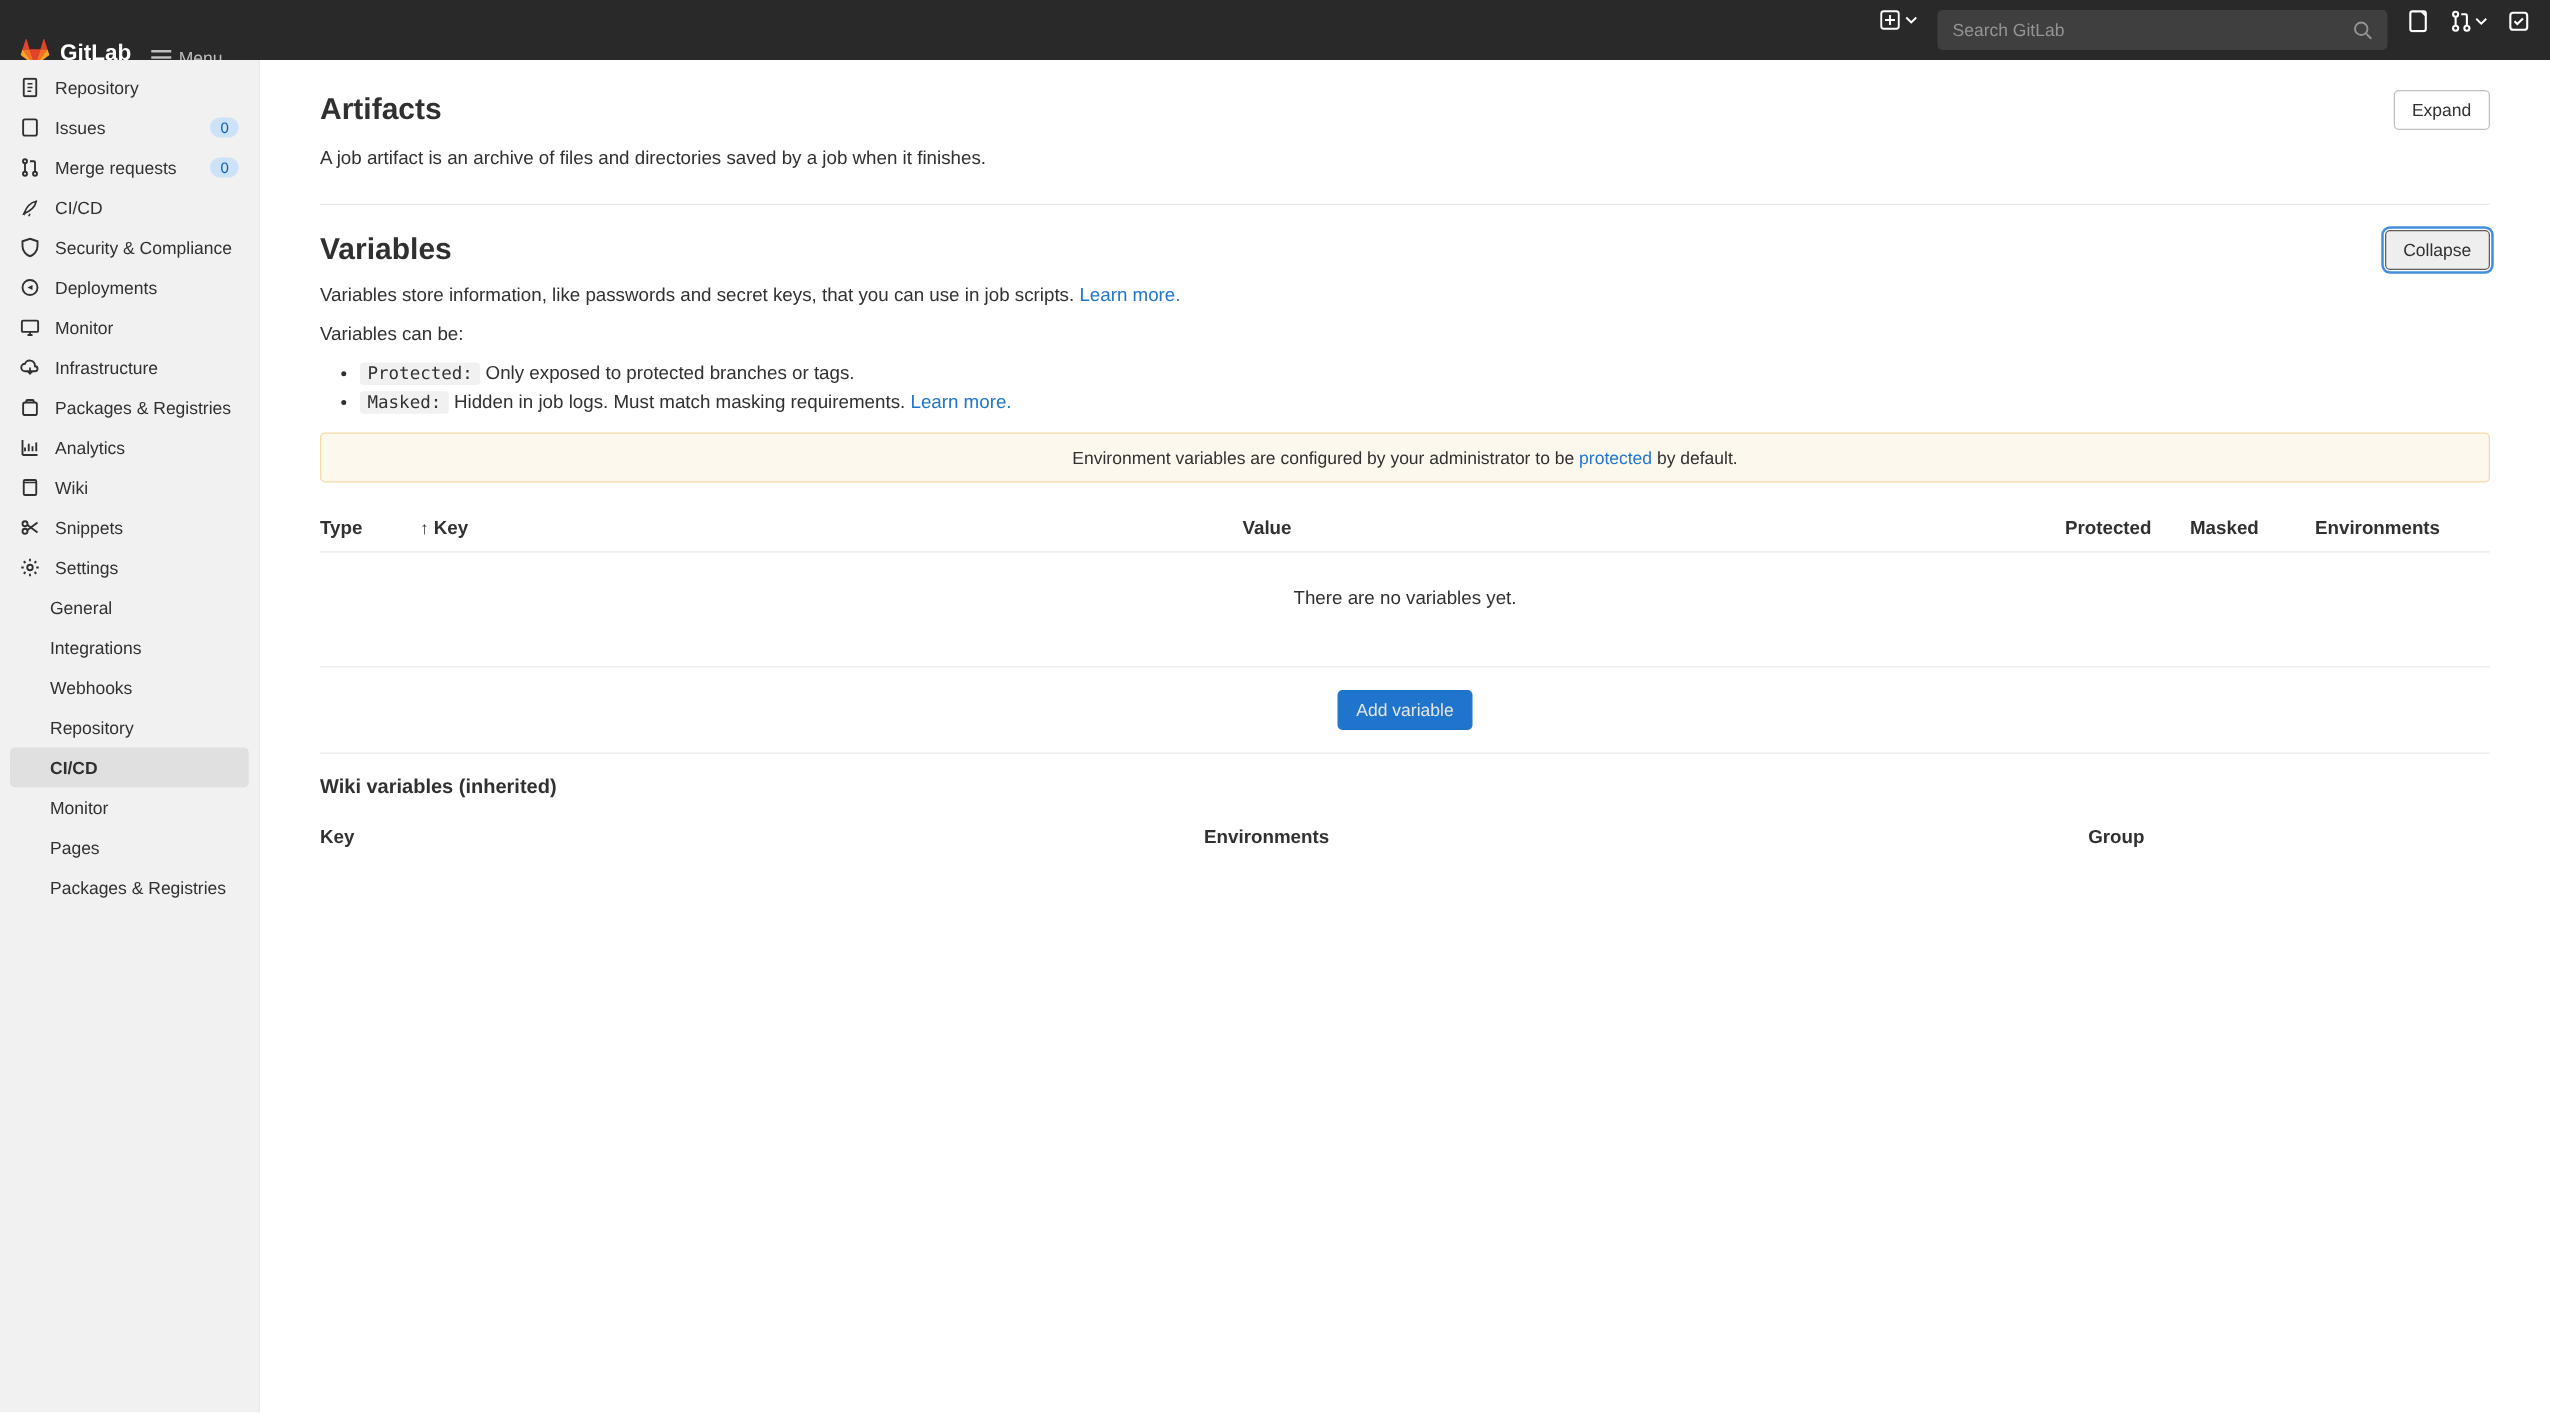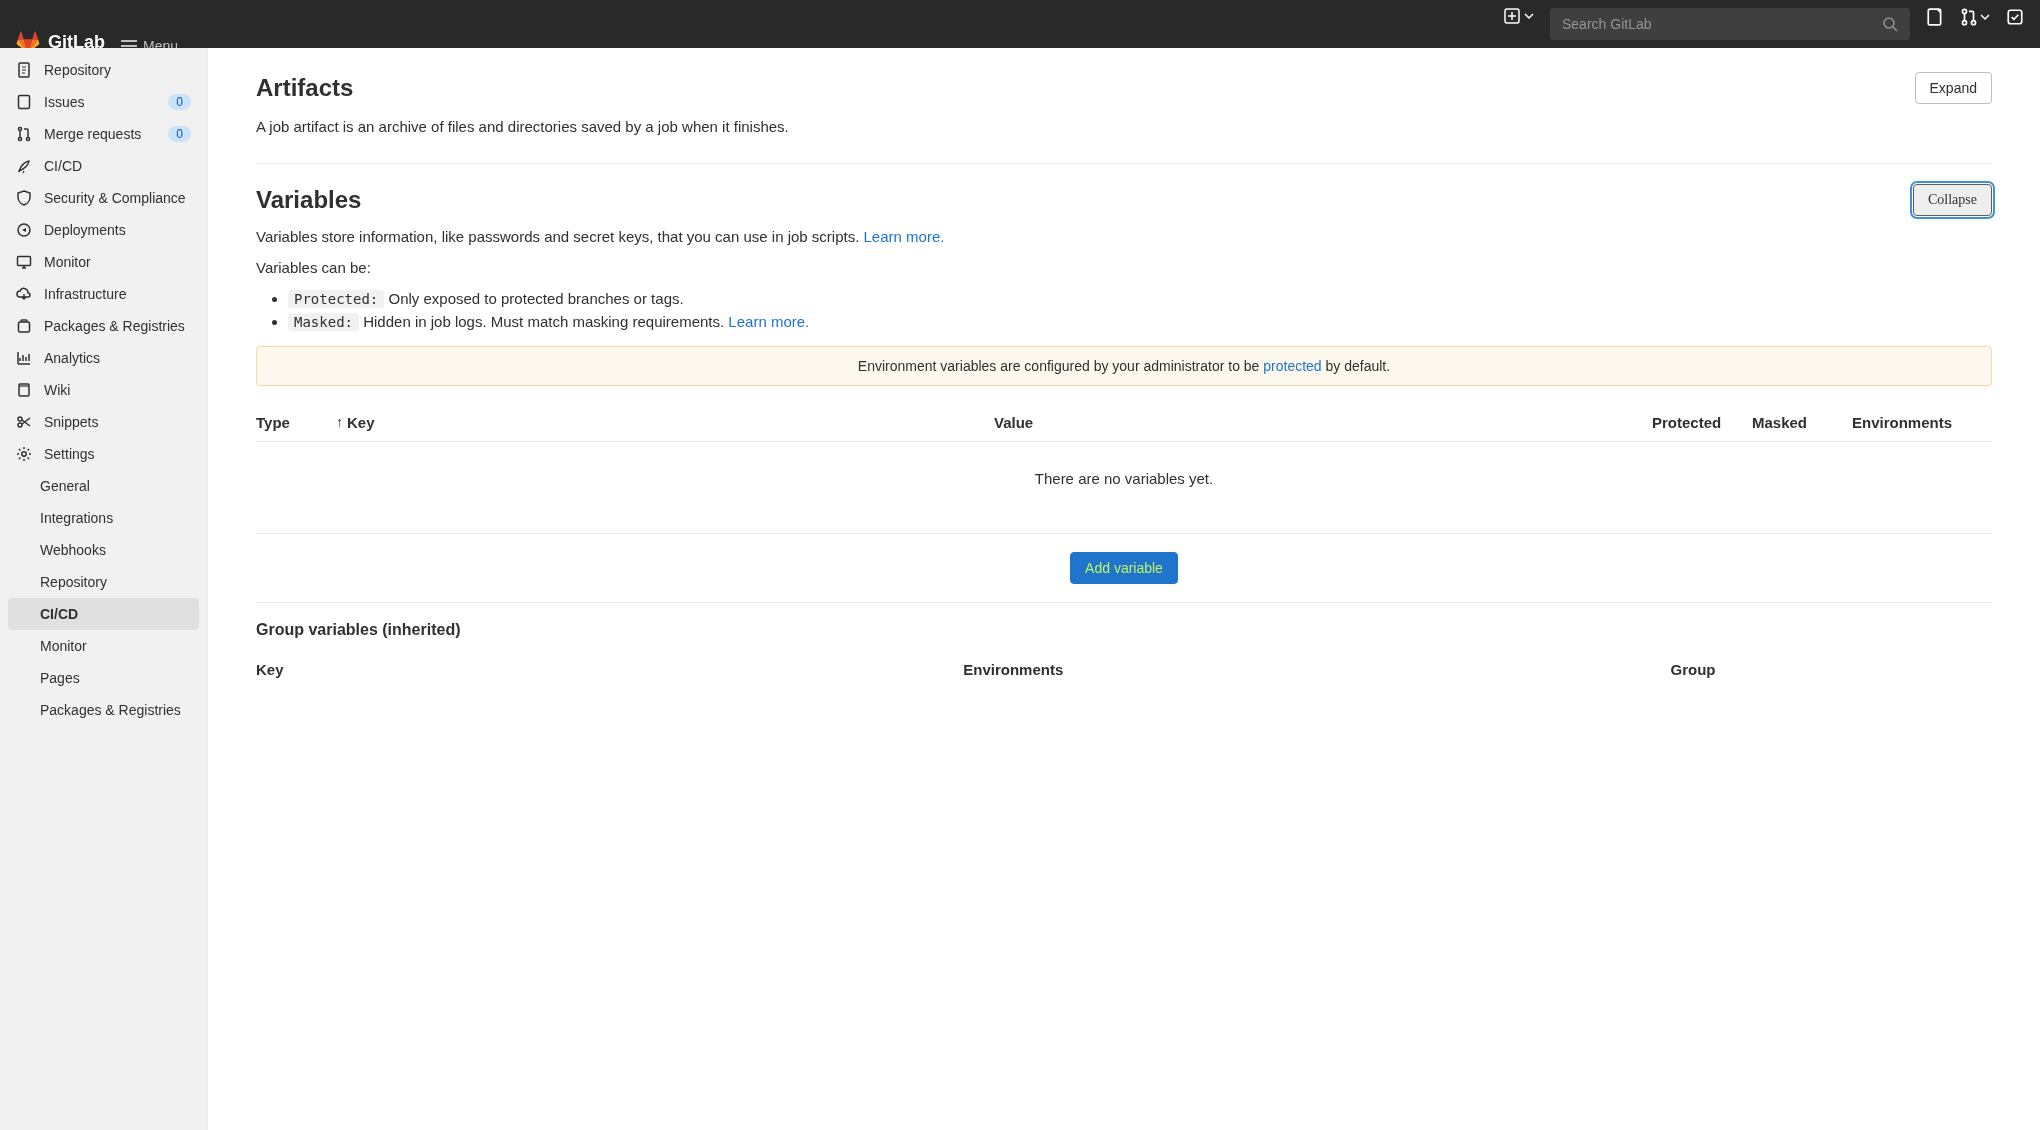--- a/index.html
+++ b/index.html
@@ -35,22 +35,22 @@
 .sidebar-item.header-item { font-weight: 400; }
 
 
 .main { flex: 1; overflow-y: auto; padding: 24px 48px; }
 .section { margin-bottom: 24px; }
 .section-header { display: flex; align-items: center; justify-content: space-between; margin-bottom: 12px; }
 .section-title { font-size: 24px; font-weight: 600; color: #303030; }
 .section-desc { font-size: 15px; color: #303030; line-height: 1.5; }
 .section-divider { border: none; border-top: 1px solid #eaeaea; margin: 20px 0; }
 .btn { background: #fff; border: 1px solid #bfbfbf; border-radius: 4px; padding: 7px 14px; font-size: 14px; color: #303030; cursor: pointer; }
-.btn.focused { outline: 2px solid #428fdc; outline-offset: 1px; background: #eeeeee; border-color: #5e5e5e; font-family: Liberation Serif, serif; }
-.btn-primary { background: #1f75cb; border-color: #1f75cb; color: #bef264; }
+.btn.focused { outline: 2px solid #428fdc; outline-offset: 1px; background: #eeeeee; border-color: #5e5e5e; }
+.btn-primary { background: #1f75cb; border-color: #1f75cb; color: #e5e5e5; }
 .link { color: #1f75cb; cursor: pointer; }
 
 .variables-intro p { margin-bottom: 14px; font-size: 15px; }
 .variables-intro ul { margin-left: 32px; margin-bottom: 16px; }
 .variables-intro li { margin-bottom: 6px; font-size: 15px; }
 .code-tag { background: #f2f1f1; font-family: ui-monospace, SFMono-Regular, Menlo, monospace; padding: 1px 6px; border-radius: 3px; font-size: 14px; }
 
 .alert-banner { background: #fdf8ee; border: 1px solid #f5d9a8; border-radius: 4px; padding: 11px 16px; text-align: center; font-size: 14px; margin-bottom: 16px; }
 
 .var-table { width: 100%; }
@@ -323,21 +323,21 @@
 
       <hr class="section-end-divider">
 
       <div class="add-var-row">
         <button class="btn btn-primary">Add variable</button>
       </div>
 
       <hr class="section-end-divider">
 
       <div>
-        <div class="sub-title">Group variables (inherited)</div>
+        <div class="sub-title">Wiki variables (inherited)</div>
         <div class="group-table-head">
           <div class="gcol-key">Key</div>
           <div class="gcol-env">Environments</div>
           <div class="gcol-group">Group</div>
         </div>
       </div>
     </div>
   </div>
 </div>
 

